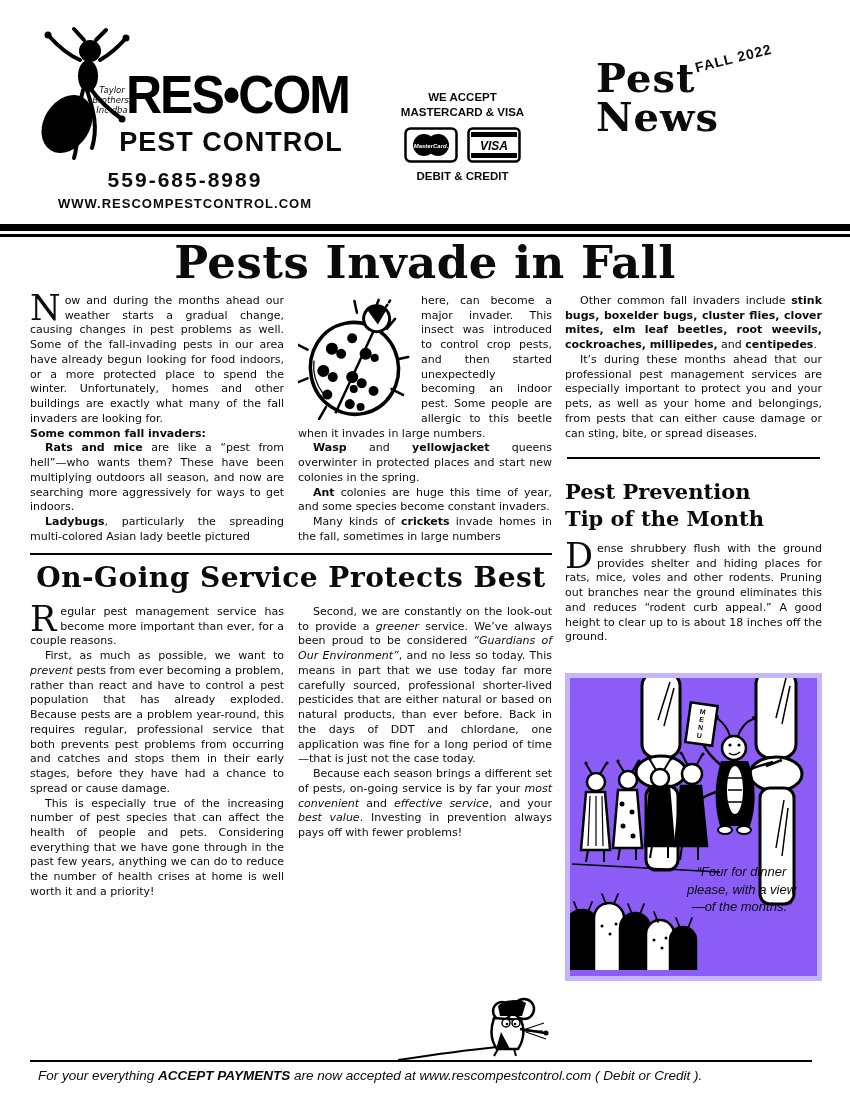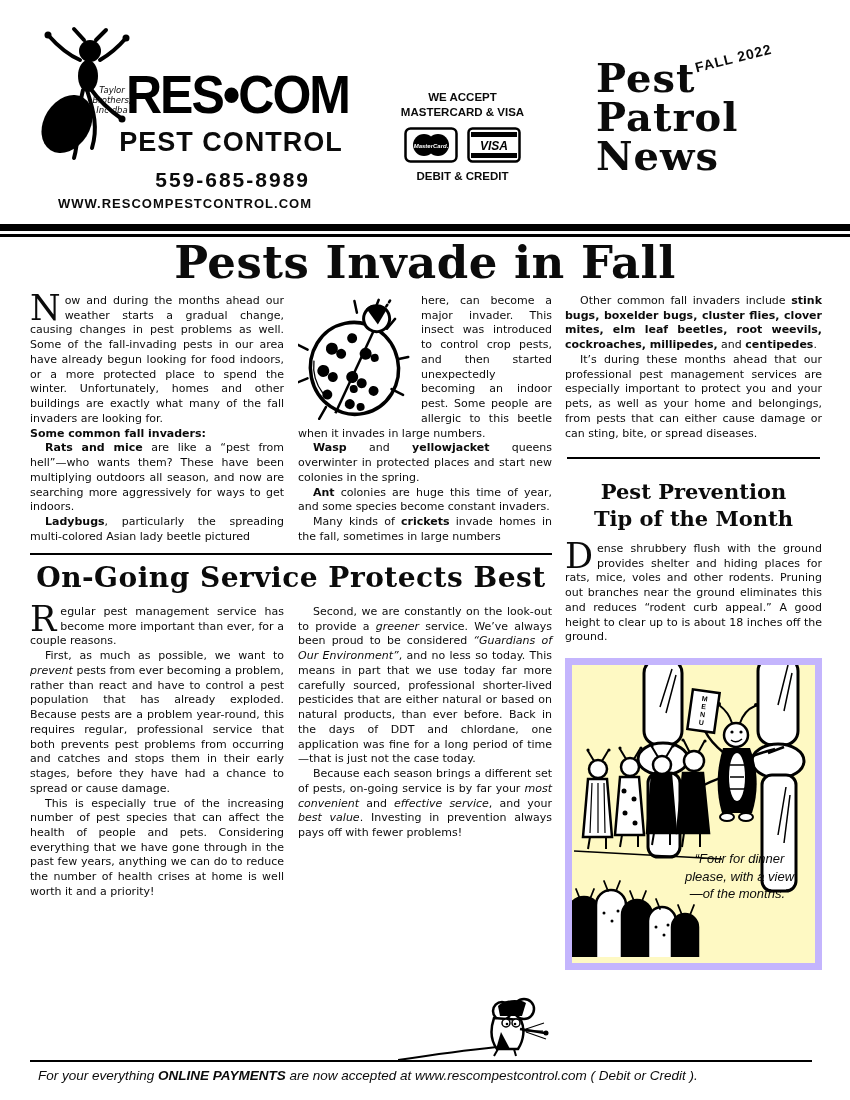--- a/index.html
+++ b/index.html
@@ -8,21 +8,21 @@
   
   .hdr{position:absolute;top:0;left:0;width:850px;height:222px;}
   .ant{position:absolute;left:38px;top:26px;}
   .tagline{position:absolute;left:86px;top:86px;width:52px;text-align:center;
            font-size:8.5px;font-style:italic;line-height:1.15;}
   .brand{position:absolute;left:126px;top:66px;font-family:"Liberation Sans",sans-serif;
          font-weight:bold;font-size:50px;letter-spacing:-2px;transform:scaleY(1.06);
          color:#000;}
   .pestcontrol{position:absolute;left:118px;top:127px;width:226px;text-align:center;
          font-family:"Liberation Sans",sans-serif;font-weight:bold;font-size:27px;letter-spacing:1px;}
-  .phone{position:absolute;left:60px;top:168px;width:250px;text-align:right;
+  .phone{position:absolute;left:60px;top:168px;width:250px;text-align:center;
          font-family:"Liberation Sans",sans-serif;font-weight:bold;font-size:21px;letter-spacing:2px;}
   .website{position:absolute;left:40px;top:196px;width:290px;text-align:center;
          font-family:"Liberation Sans",sans-serif;font-weight:bold;font-size:13px;letter-spacing:1px;}
   .payments{position:absolute;left:395px;top:90px;width:135px;text-align:center;
          font-family:"Liberation Sans",sans-serif;font-weight:bold;font-size:11.5px;line-height:1.3;}
   .cards{display:flex;justify-content:center;gap:9px;margin:7px 0 6px 0;text-align:right;}
   .issue{position:absolute;left:694px;top:50px;transform:rotate(-14deg);
          font-family:"Liberation Sans",sans-serif;font-weight:bold;font-size:14px;letter-spacing:1px;}
   .masthead{position:absolute;left:596px;top:58px;font-family:"DejaVu Serif",serif;
          font-weight:bold;font-size:40px;line-height:0.98;letter-spacing:1px;}
@@ -43,24 +43,24 @@
   .para{text-indent:15px;margin:0;}
   .para-first{text-indent:0;margin:0;}
   .subhead{font-weight:bold;margin:0;text-indent:0;}
   .dropcap{float:left;font-family:"DejaVu Serif",serif;font-size:35px;line-height:27px;
            padding:1px 4px 0 0;font-weight:normal;}
   .ladybug-wrap{float:left;width:116px;height:128px;margin:2px 7px 2px 0;}
   .ongoing-rule{border:none;border-top:2px solid #000;margin:9px 0 4px 0;}
   .ongoing-title{text-align:center;font-family:"DejaVu Serif",serif;font-weight:bold;
            font-size:28px;margin:2px 0 8px 0;letter-spacing:0.5px;}
   .short-rule{border:none;border-top:2px solid #000;margin:16px 2px 20px 2px;}
-  .tip-title{text-align:center;font-family:"DejaVu Serif",serif;font-weight:bold;
+  .tip-title{font-family:"DejaVu Serif",serif;font-weight:bold;
            font-size:21px;line-height:1.25;margin:0 0 10px 0;}
   
-  .cartoon-box{position:relative;margin-top:13px;height:298px;border:7px solid #c4b5fd;background:#fef9c3;}
+  .cartoon-box{position:relative;margin-top:28px;height:298px;border:5px solid #c4b5fd;background:#8b5cf6;}
   .caption{position:absolute;right:8px;top:185px;width:135px;text-align:center;
            font-family:"Liberation Sans",sans-serif;font-style:italic;font-size:13px;line-height:1.35;}
   
   .mouse{position:absolute;top:996px;left:398px;}
   .footer-line{position:absolute;top:1060px;left:30px;width:782px;border-top:2px solid #000;}
   .footer-text{position:absolute;top:1068px;left:38px;width:760px;
            font-family:"Liberation Sans",sans-serif;font-style:italic;font-size:13.5px;}
   svg text{font-family:"Liberation Sans",sans-serif;}
 </style>
 </head>
@@ -114,21 +114,20 @@
           <rect x="4" y="26" width="46" height="5" fill="#000"></rect>
           <text x="27" y="22.5" text-anchor="middle" font-size="12" font-weight="bold" font-style="italic" font-family="Liberation Serif,serif" fill="#000">VISA</text>
         </svg>
       </div>
       <div>DEBIT &amp; CREDIT</div>
     </div>
 
     <div class="issue">FALL 2022</div>
     <div class="masthead">
       <div>Pest</div>
-      <div>Patrol</div>
       <div>News</div>
     </div>
   </div>
 
   <div class="divider">
     <div class="b1"></div>
       <div class="b2"></div>
       <div class="b3"></div>
   </div>
 
@@ -335,15 +334,15 @@
     <path d="M122 33 L147 37" stroke="#000" stroke-width="2.5" fill="none"></path>
     <circle cx="148" cy="37" r="2.5" fill="#000"></circle>
     <g stroke="#000" stroke-width="1.2">
         <path d="M128 33 L146 27 M128 36 L148 43 M126 35 L145 35"></path>
       </g>
     <path d="M103 36 L98 53 L112 53 Z" fill="#000"></path>
     <path d="M100 53 L96 60 M116 53 L118 60" stroke="#000" stroke-width="2"></path>
   </svg>
 
   <div class="footer-line"></div>
-  <div class="footer-text"><span>For your everything </span><span style="font-weight: bold;">ONLINE PAYMENTS</span><span> are now accepted at www.rescompestcontrol.com ( Debit or Credit ).</span></div>
+  <div class="footer-text"><span>For your everything </span><span style="font-weight: bold;">ACCEPT PAYMENTS</span><span> are now accepted at www.rescompestcontrol.com ( Debit or Credit ).</span></div>
 
 </div>
 
 </body></html>

